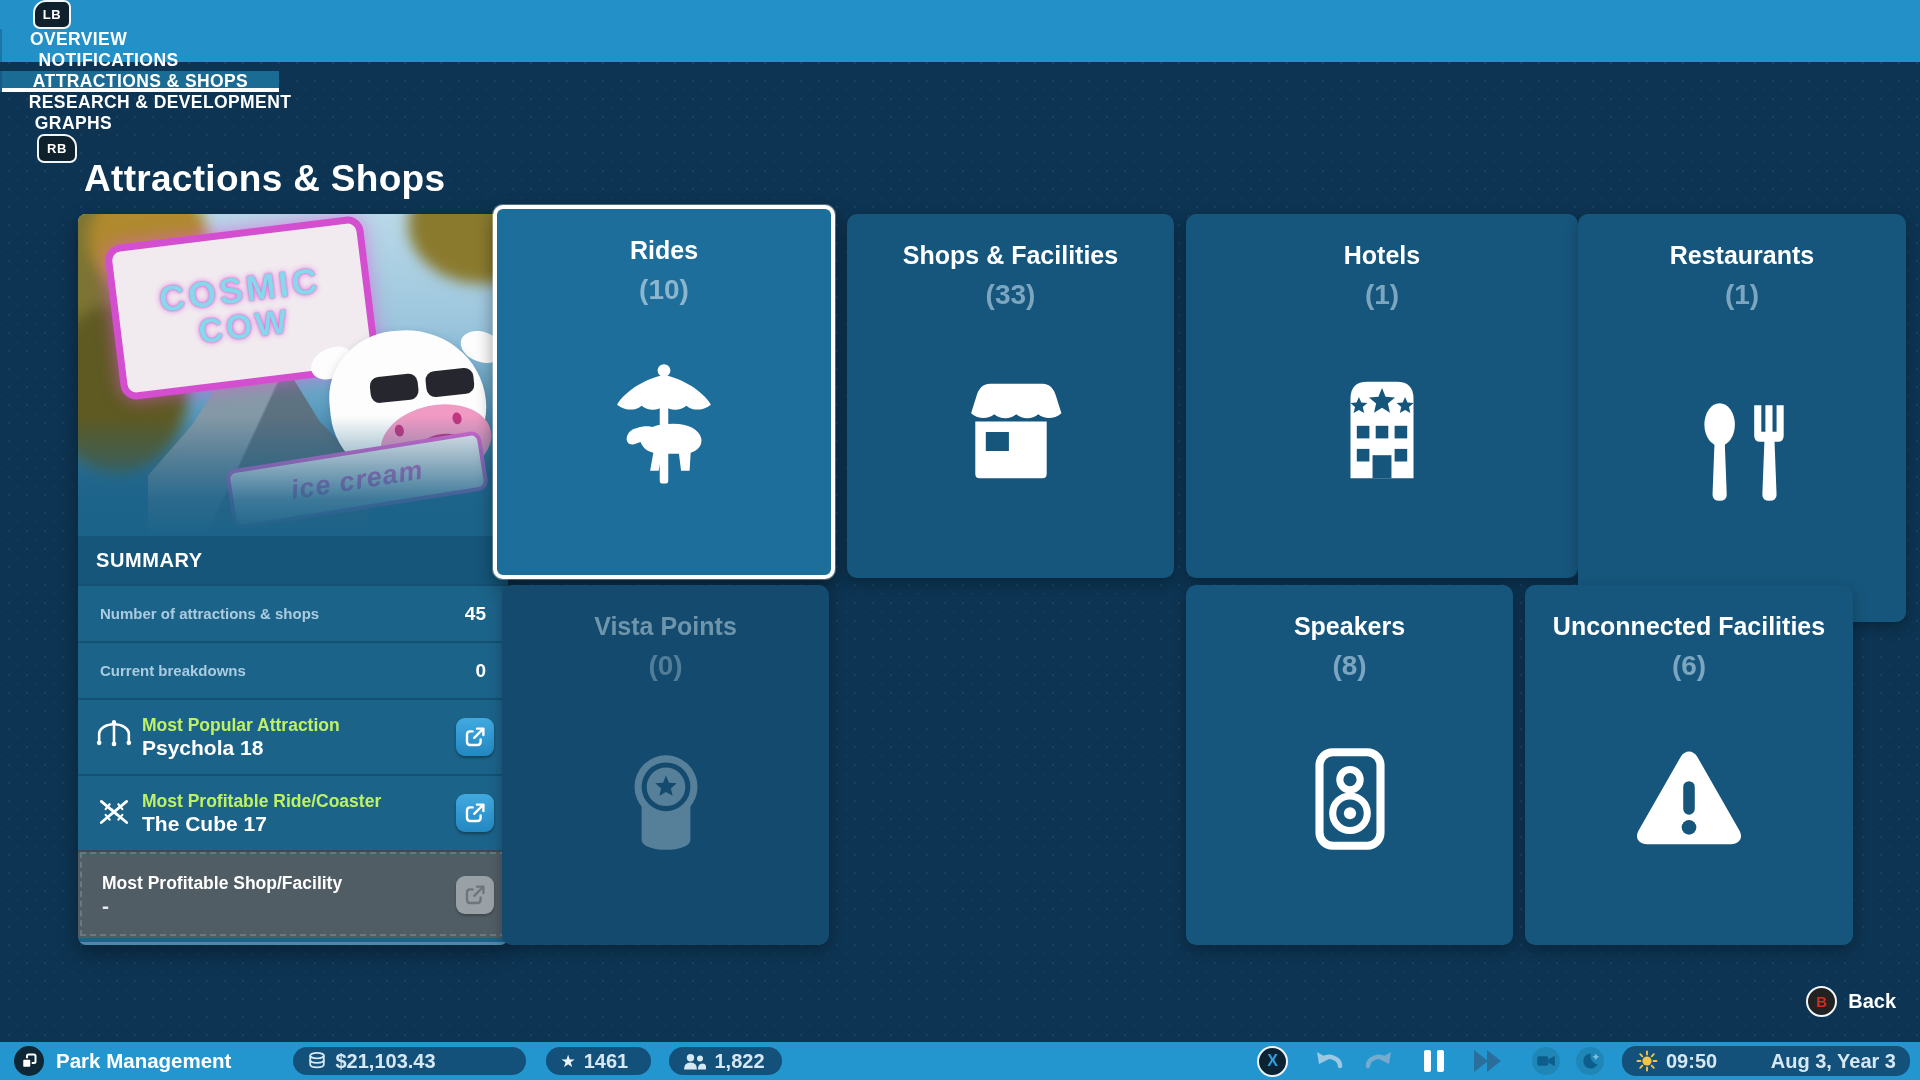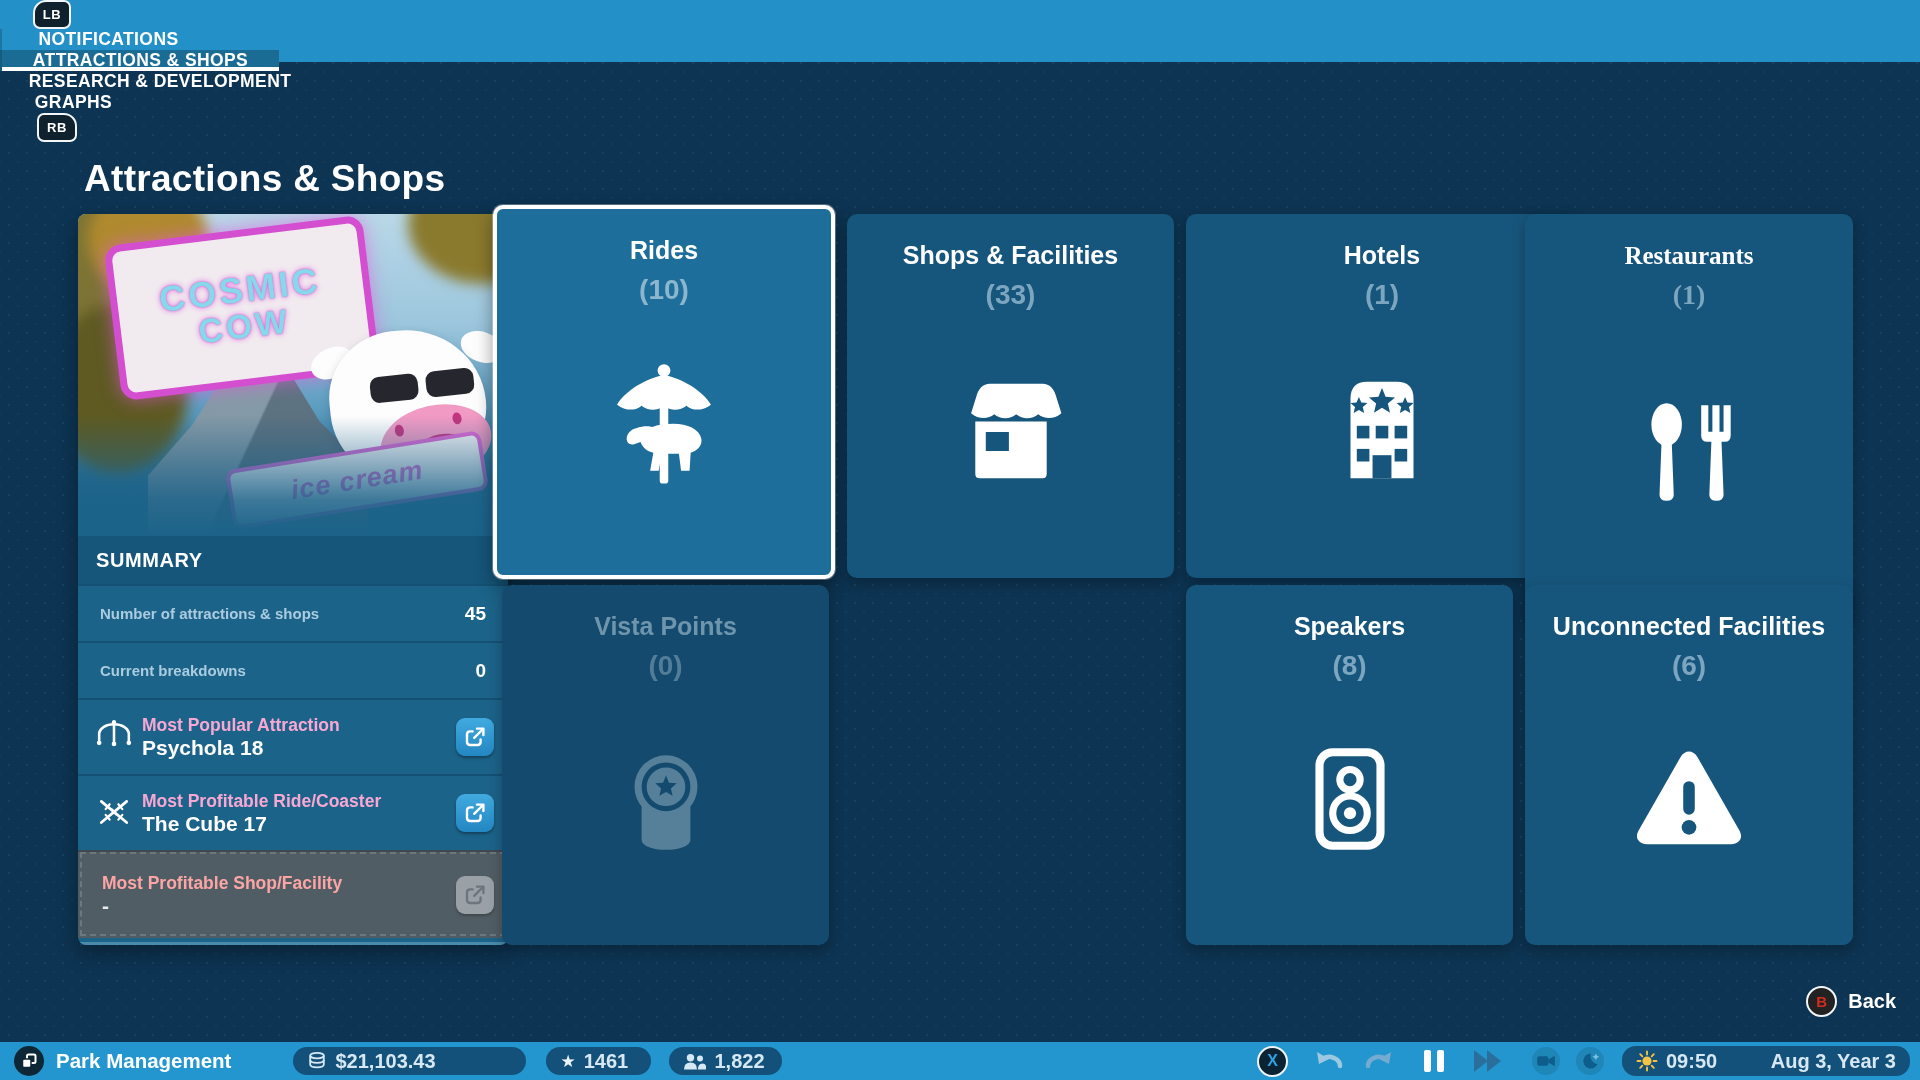--- a/index.html
+++ b/index.html
@@ -45,25 +45,25 @@
   .banner{position:absolute;left:150px;top:236px;width:250px;height:52px;background:#f6f2f4;border:4px solid #df66d2;border-radius:10px;transform:rotate(-9deg);display:flex;align-items:center;justify-content:center;}
   .banner-text{font-style:italic;font-weight:bold;font-size:27px;color:#e86bd0;letter-spacing:1px;}
   .photo-fade{position:absolute;left:0;right:0;bottom:0;height:120px;background:linear-gradient(180deg,rgba(28,99,137,0) 0%,rgba(28,99,137,.85) 70%,#1c6389 100%);}
   .summary-head{height:48px;background:#15567a;display:flex;align-items:center;padding:0 18px;color:#fff;font-weight:bold;font-size:20px;letter-spacing:.6px;}
   .stat-row{height:57px;background:#1c6389;border-top:2px solid #145174;display:flex;align-items:center;justify-content:space-between;padding:0 22px;box-sizing:border-box;}
   .stat-label{color:#abcce0;font-weight:bold;font-size:15px;}
   .stat-value{color:#fff;font-weight:bold;font-size:19px;}
   .hl-row{min-height:76px;background:#1c6389;border-top:2px solid #145174;display:flex;align-items:center;padding:8px 14px 8px 18px;box-sizing:border-box;}
   .hl-icon{width:36px;height:36px;flex:0 0 auto;margin-right:10px;color:#fff;}
   .hl-texts{flex:1;min-width:0;}
-  .hl-label{color:#f9a8d4;font-weight:bold;font-size:17.5px;}
+  .hl-label{color:#bef264;font-weight:bold;font-size:17.5px;}
   .hl-value{color:#fff;font-weight:bold;font-size:21px;margin-top:0;}
   .link-btn{width:38px;height:38px;border-radius:9px;background:linear-gradient(180deg,#41aae0,#2387c2);display:flex;align-items:center;justify-content:center;box-shadow:0 2px 3px rgba(0,0,0,.35);cursor:pointer;flex:0 0 auto;}
   .hl-row.disabled{background:#515d64;min-height:88px;border-top:2px solid #3f4a50;outline:2px dashed rgba(205,215,220,.22);outline-offset:-4px;}
-  .hl-row.disabled .hl-label{color:#fca5a5;}
+  .hl-row.disabled .hl-label{color:#ffffff;}
   .hl-row.disabled .hl-value{color:#e8ecee;}
   .hl-row.disabled .link-btn{background:#99a1a7;box-shadow:0 2px 3px rgba(0,0,0,.25);cursor:default;}
   .hl-row.disabled .link-btn svg{stroke:#6d767c;}
   .panel-bottom{height:7px;background:#1c6389;border-bottom:3px solid rgba(150,205,232,.38);box-sizing:border-box;}
 
   
   .tile{position:absolute;background:#17567c;--tilebg:#17567c;border-radius:10px;display:flex;flex-direction:column;align-items:center;box-shadow:0 5px 14px rgba(0,0,0,.28);cursor:pointer;box-sizing:border-box;}
   .t-label{margin-top:28px;color:#fff;font-weight:bold;font-size:25px;text-align:center;line-height:1.1;}
   .t-count{margin-top:9px;color:#7ca6c0;font-weight:bold;font-size:28px;}
   .t-icon{flex:1;display:flex;align-items:center;justify-content:center;color:#fff;padding-bottom:28px;}
@@ -102,20 +102,21 @@
 </style>
 </head>
 <body>
 
 <div class="screen">
 
   <div class="topbar">
     <div class="shoulder-cell left">
       <span class="badge lb">LB</span>
     </div>
+    <div class="tab" style="width:153px">OVERVIEW</div>
     <div class="tab" style="width:213px">NOTIFICATIONS</div>
     <div class="tab active" style="width:277px">ATTRACTIONS &amp; SHOPS</div>
     <div class="tab" style="width:316px">RESEARCH &amp; DEVELOPMENT</div>
     <div class="tab last" style="width:143px">GRAPHS</div>
     <div class="rb-wrap">
       <span class="badge rb">RB</span>
     </div>
   </div>
 
   <div class="page-title">Attractions &amp; Shops</div>
@@ -258,21 +259,21 @@
             <rect x="54" y="56" width="12" height="12"></rect>
             <rect x="72" y="56" width="12" height="12"></rect>
           <rect x="36" y="78" width="12" height="12"></rect>
             <rect x="72" y="78" width="12" height="12"></rect>
           <rect x="51" y="84" width="18" height="22"></rect>
         </g>
       </svg>
     </div>
   </div>
 
-  <div class="tile" style="left:1525px;top:214px;width:328px;height:408px;font-family:Liberation Serif, serif;">
+  <div class="tile" style="left:1578px;top:214px;width:328px;height:408px;">
     <div class="t-label">Restaurants</div>
     <div class="t-count">(1)</div>
     <div class="t-icon">
       <svg width="122" height="122" viewBox="0 0 120 120" fill="currentColor">
         <ellipse cx="38" cy="33" rx="15" ry="21"></ellipse>
         <path d="M33,50 h10 l2,52 q0,6 -7,6 q-7,0 -7,-6 z"></path>
         <path d="M72,14 h7 v26 h4 V14 h7 v26 h4 V14 h7 v30 q0,6 -6,6 h-3 l2,52 q0,6 -7,6 q-7,0 -7,-6 l2,-52 h-4 q-6,0 -6,-6 z"></path>
       </svg>
     </div>
   </div>

